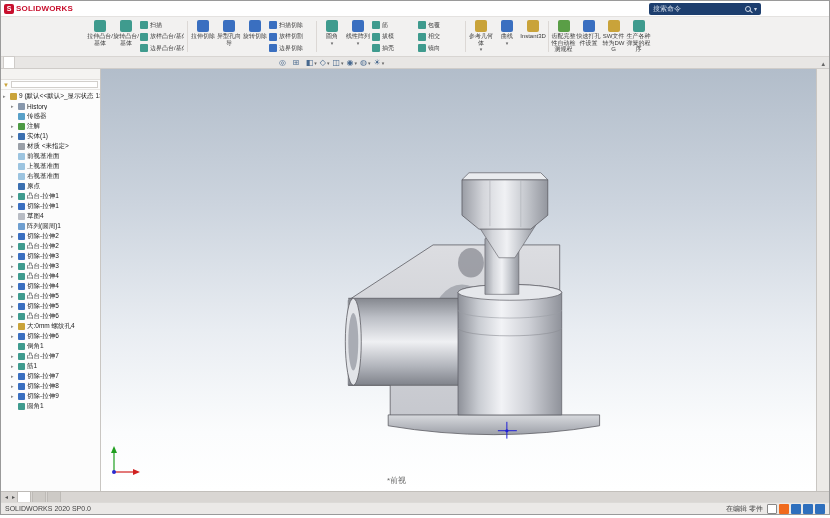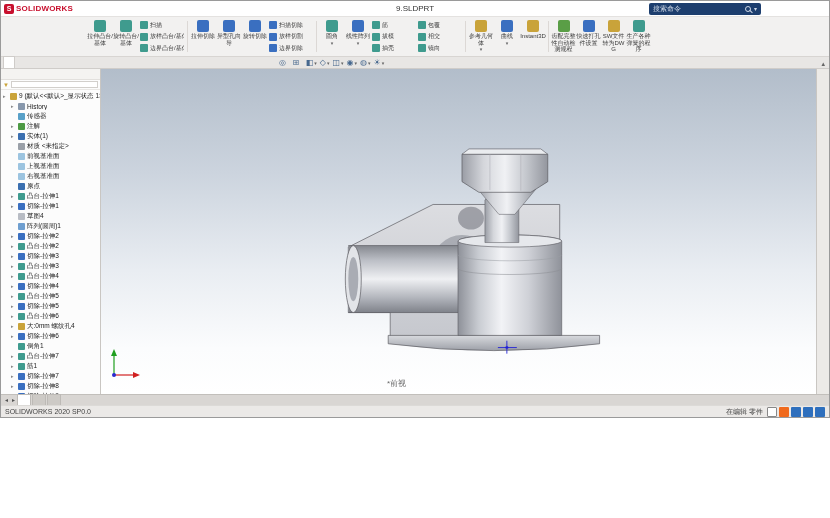--- a/index.html
+++ b/index.html
@@ -1,18 +1,18 @@
 <!DOCTYPE html>
 <html><head>
 <meta charset="utf-8">
 <style>
 *{margin:0;padding:0;box-sizing:border-box}
 html,body{width:830px;height:518px;overflow:hidden}
 body{font-family:"Liberation Sans","DejaVu Sans",sans-serif;background:#fff;color:#333}
-.app{width:830px;height:418px;display:flex;flex-direction:column;border:1px solid #9a9a9a}
+.app{width:830px;height:515px;display:flex;flex-direction:column;border:1px solid #9a9a9a}
 
 
 .titlebar{height:16px;background:#fff;border-bottom:1px solid #e4e2e0;display:flex;align-items:center;padding:0 3px;position:relative;flex:none}
 .logo{display:flex;align-items:center;gap:2px;margin-right:8px}
 .logo-mark{width:10px;height:10px;background:#c8102e;border-radius:2px;color:#fff;font-size:7px;font-weight:bold;display:flex;align-items:center;justify-content:center}
 .logo-text{color:#c8102e;font-weight:bold;font-size:8px;letter-spacing:.2px}
 .qa{display:flex;align-items:center;gap:1px}
 .qbtn{width:13px;height:13px;display:flex;align-items:center;justify-content:center;font-size:8px;color:#5a5a5a;border-radius:2px}
 .doc-title{position:absolute;left:0;right:0;text-align:center;font-size:8px;color:#333;pointer-events:none}
 .search-wrap{margin-left:auto;display:flex;align-items:center;gap:3px;z-index:2}
@@ -104,21 +104,20 @@
     <div class="qa">
         <span class="qbtn"></span>
         <span class="qbtn"></span>
         <span class="qbtn"></span>
         <span class="qbtn"></span>
         <span class="qbtn"></span>
         <span class="qbtn"></span>
         <span class="qbtn"></span>
         <span class="qbtn"></span>
       </div>
-    <div class="doc-title">9.SLDPRT</div>
     <div class="search-wrap">
       <div class="search-pill">
         <span class="search-text">搜索命令</span>
         <span class="mag"></span>
         <span class="search-caret">▾</span>
       </div>
       <div class="wc">
           <span class="winbtn"></span>
           <span class="winbtn"></span>
           <span class="winbtn"></span>

